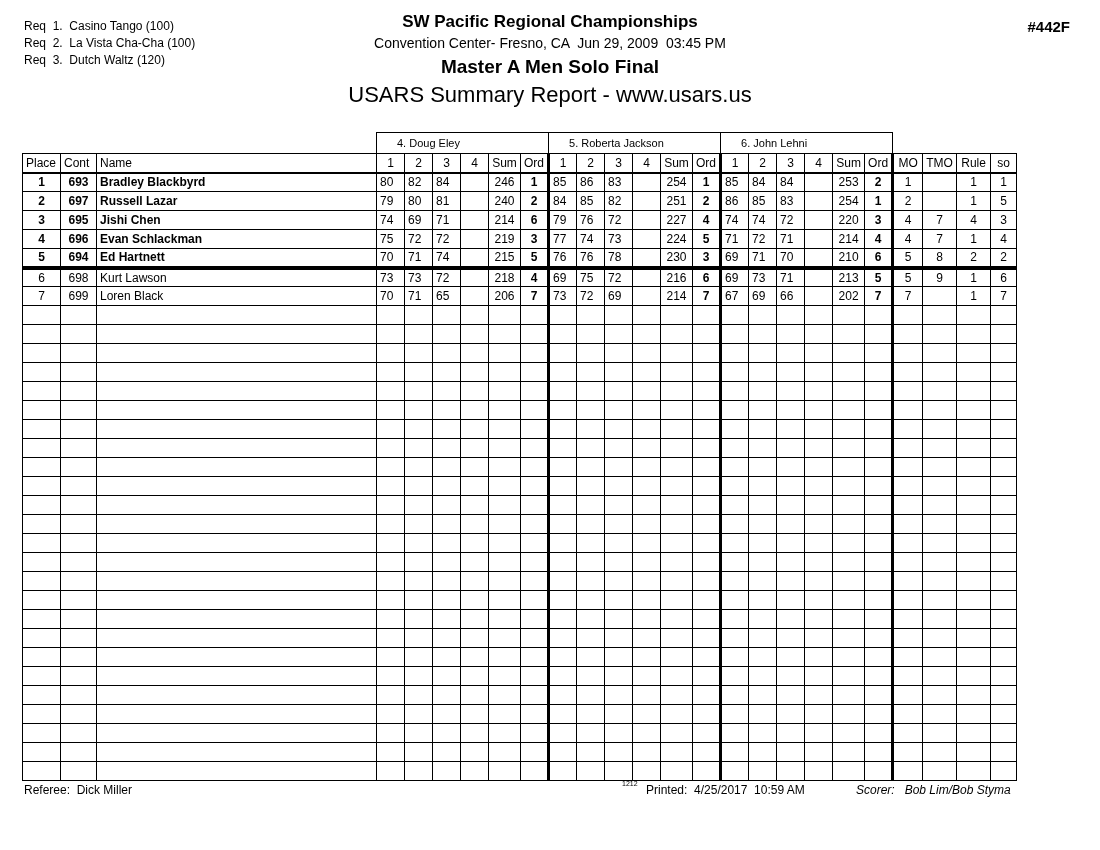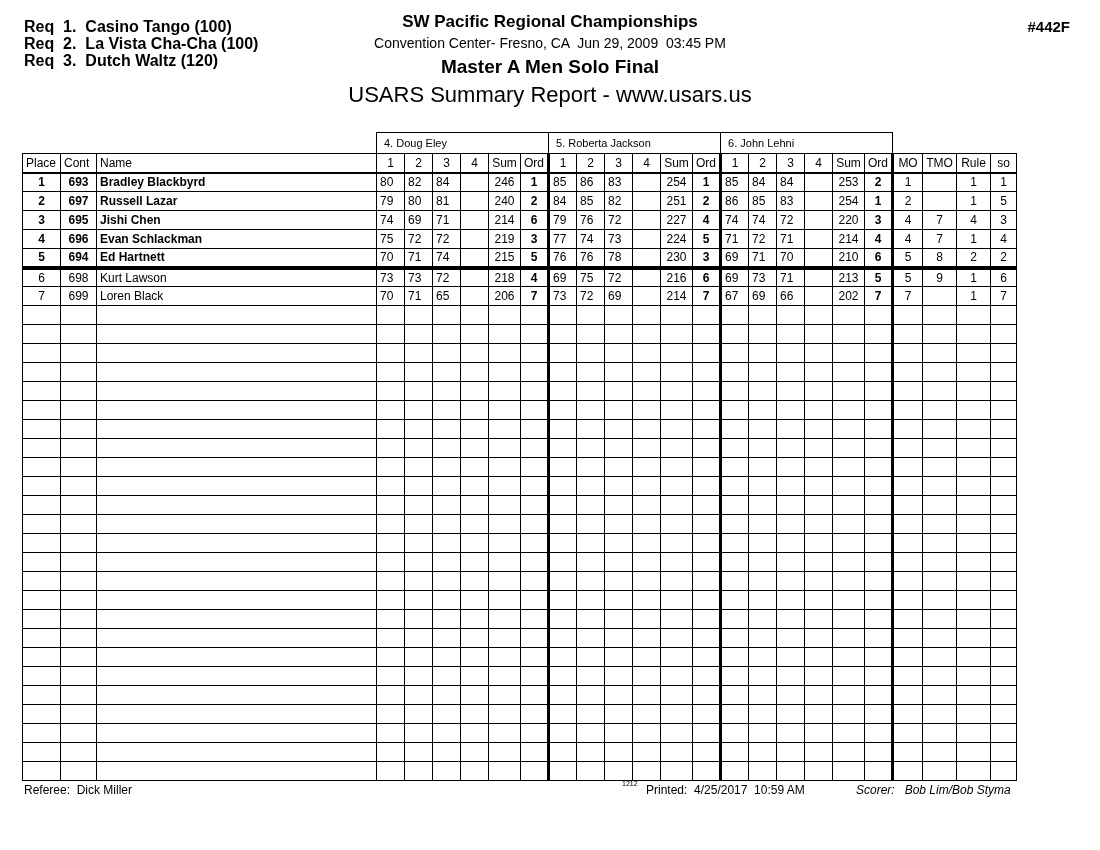--- a/index.html
+++ b/index.html
@@ -5,40 +5,40 @@
   * { box-sizing: border-box; }
   html, body { margin: 0; padding: 0; }
   body {
     width: 1100px; height: 850px;
     background: #fff; color: #000;
     font-family: "Liberation Sans", sans-serif;
     position: relative; overflow: hidden;
   }
   .keep-ws { white-space: pre; }
 
-  .req-list { position: absolute; top: 18px; left: 24px; font-size: 16px; line-height: 17px; font-weight: bold; }
+  .req-list { position: absolute; top: 18px; left: 24px; font-size: 12px; line-height: 17px; }
 
   .titles { position: absolute; top: 12px; left: 0; width: 100%; text-align: center; }
   .title-main  { font-size: 17px; font-weight: bold; }
   .title-venue { font-size: 14px; margin-top: 3px; }
   .title-event { font-size: 19px; font-weight: bold; margin-top: 5px; }
   .title-report{ font-size: 22px; margin-top: 4px; }
 
   .doc-number { position: absolute; top: 18px; right: 30px; font-size: 15px; font-weight: bold; margin-left: 17px; }
 
   .table-wrap { position: absolute; top: 132px; left: 22px; }
   table { border-collapse: collapse; table-layout: fixed; }
   td {
     border: 1px solid #000;
     height: 19px; font-size: 12px;
     padding: 0 3px; white-space: nowrap; overflow: hidden;
     vertical-align: middle;
   }
   td.nb { border: none; }
-  td.jh { font-size: 11px; text-align: left; padding: 2px 7px; height: 21px; }
+  td.jh { font-size: 11px; text-align: left; padding: 2px 20px; height: 21px; }
   tr.colhead td { border-bottom: 2px solid #000; }
   .c { text-align: center; }
   .l { text-align: left; }
   .r { text-align: center; }
   .thickR { border-right: 3px solid #000; }
   .ordcol { font-weight: bold; }
   tr.b td:nth-child(-n+3) { font-weight: bold; }
   tr.cut td { border-bottom: 4px solid #000; }
 
   .footer { position: absolute; top: 783px; left: 22px; width: 994px; height: 16px; font-size: 12px; }

